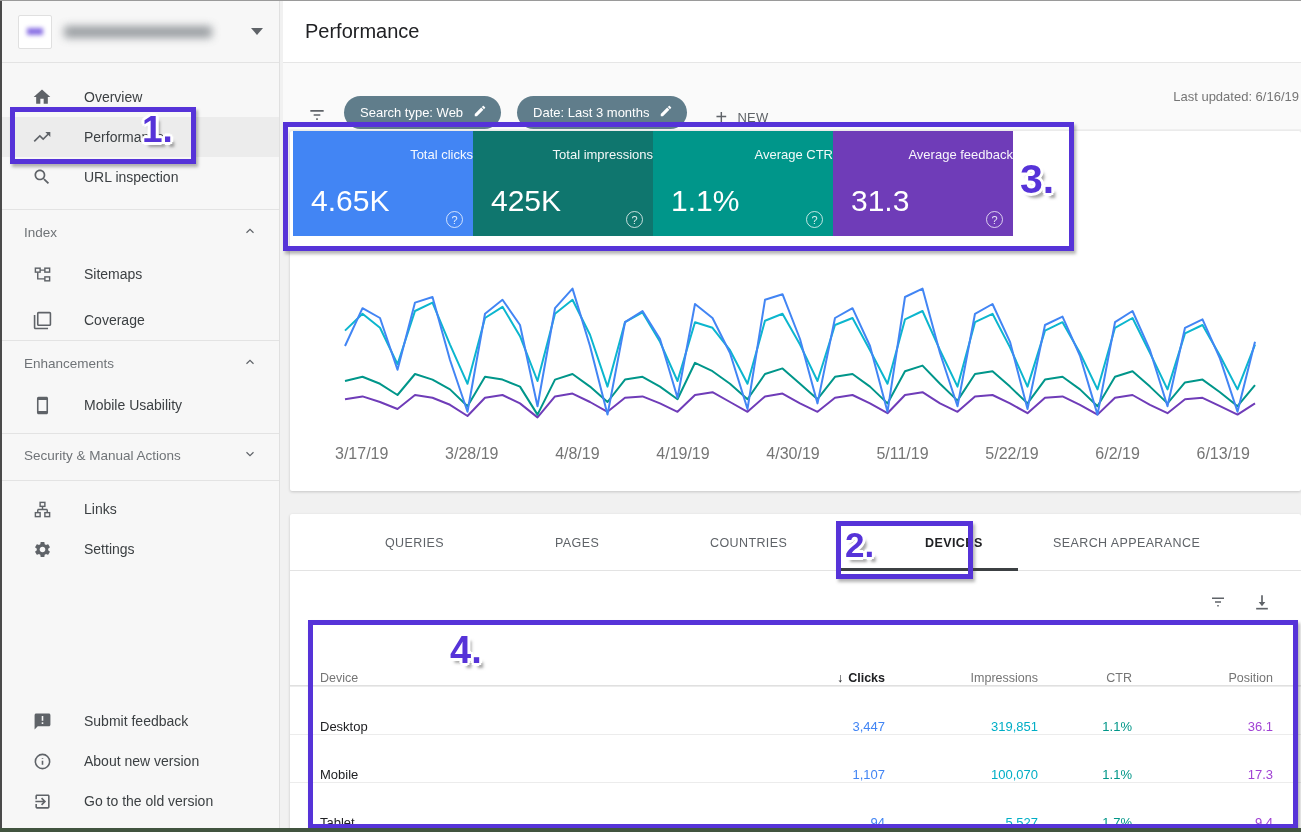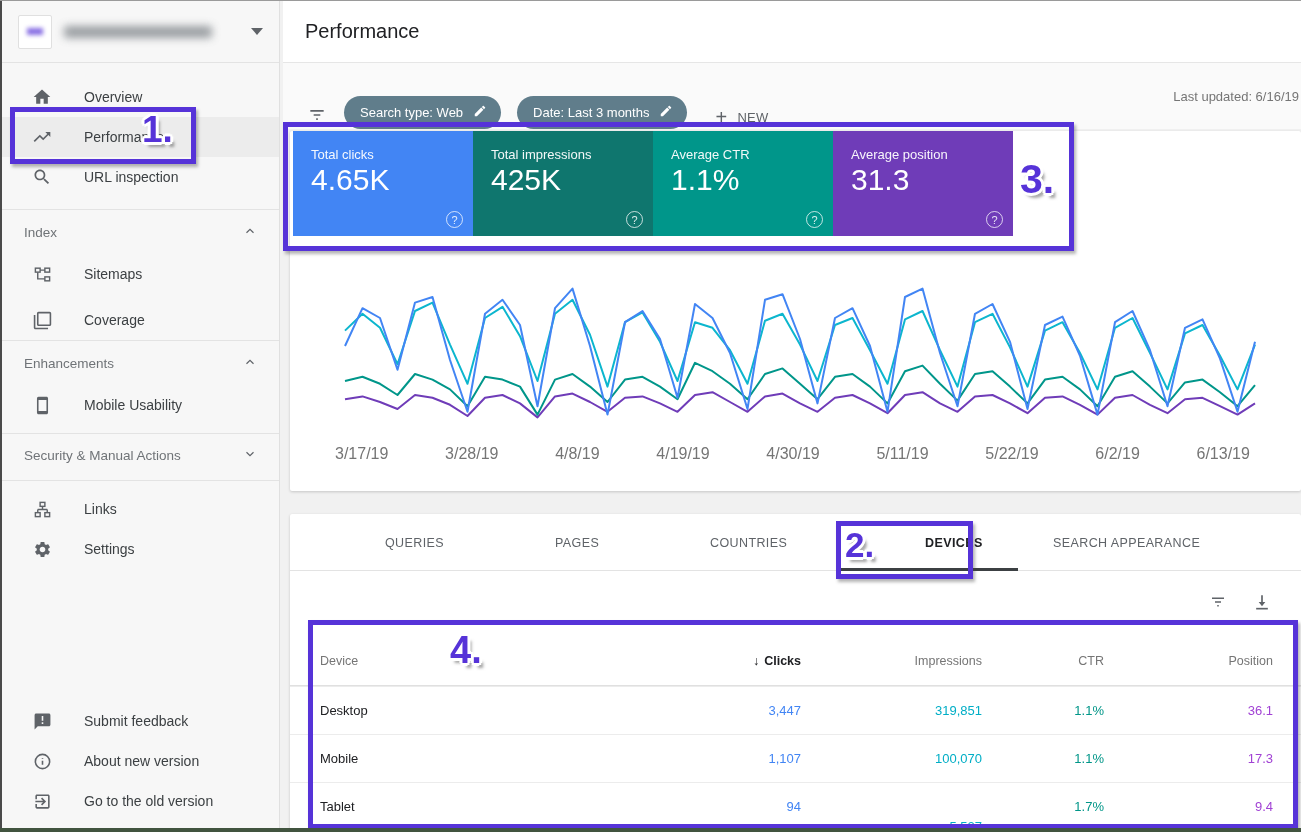--- a/index.html
+++ b/index.html
@@ -35,40 +35,40 @@
   .new-btn .plus { font-size:20px; font-weight:400; margin-right:10px; color:#5f6368; }
   .last-updated { position:absolute; right:0; top:0; height:66px; display:flex; align-items:center; font-size:13px; color:#757575; padding-right:2px; }
 
   .panel { position:absolute; background:#fff; box-shadow:0 1px 3px rgba(0,0,0,.18); border-radius:2px; }
   #panel-chart { left:290px; top:130px; width:1011px; height:360px; }
   #panel-table { left:290px; top:513px; width:1011px; height:319px; }
 
   
   .cards-row { position:absolute; left:3px; top:0; display:flex; }
   .metric-card { width:180px; height:105px; color:#fff; position:relative; padding:16px 0 0 18px; cursor:pointer; }
-  .metric-label { font-size:13px; opacity:.95; }
-  .metric-value { font-size:30px; font-weight:400; margin-top:1px; }
+  .metric-label { font-size:13px; opacity:.95;text-align:right; }
+  .metric-value { font-size:30px; font-weight:400; margin-top:22px; }
   .help-circle { position:absolute; right:10px; bottom:8px; width:17px; height:17px; border:1.5px solid rgba(255,255,255,.75); border-radius:50%; color:rgba(255,255,255,.85); font-size:11px; display:flex; align-items:center; justify-content:center; cursor:pointer; }
 
   .chart-plot { position:absolute; left:55px; top:152px; width:910px; height:140px; }
   .chart-plot svg { width:100%; height:100%; overflow:visible; }
   .chart-xlabels { position:absolute; left:45px; top:314px; width:915px; display:flex; justify-content:space-between; }
   .chart-xlabels span { font-size:16px; color:#757575;text-align:center; }
 
   
   .tabs-row { position:relative; height:57px; border-bottom:1px solid #e3e3e3; }
   .tab { position:absolute; top:0; height:57px; display:flex; align-items:center; font-size:12.5px; letter-spacing:.4px; color:#5f6368; cursor:pointer; }
   .tab.selected { color:#202124; font-weight:bold; }
   .tab-underline { position:absolute; left:551px; top:54px; width:177px; height:3px; background:#3c4043; }
   .table-icons { position:absolute; top:77px; right:28px; display:flex; gap:22px; }
   .table-icons .tbl-ic { width:22px; height:22px; cursor:pointer; display:flex; align-items:center; justify-content:center; }
 
   
   .data-table { position:absolute; left:0; top:122px; width:1011px; }
-  .t-row { display:flex; align-items:center; height:48px; border-top:1px solid #ececec; font-size:13px; cursor:pointer;gap:28px; }
+  .t-row { display:flex; align-items:flex-end; height:48px; border-top:1px solid #ececec; font-size:13px; cursor:pointer; }
   .t-row.t-head { height:50px; border-top:none; border-bottom:1px solid #e0e0e0; color:#757575; font-size:12.5px; cursor:default; }
   .c-device { flex:1; padding-left:30px; color:#202124; }
   .t-head .c-device { color:#757575; }
   .c-clicks { width:150px; text-align:right; }
   .c-impr { width:153px; text-align:right; }
   .c-ctr { width:94px; text-align:right; }
   .c-pos { width:141px; text-align:right; padding-right:0; }
   .t-row > .c-pos { margin-right:28px; }
   .sorted-col { color:#202124; font-weight:bold; }
   .sort-arrow { font-weight:normal; margin-right:5px; color:#202124; }
@@ -282,21 +282,21 @@
         <div class="metric-label">Total impressions</div>
         <div class="metric-value">425K</div>
         <div class="help-circle">?</div>
       </div>
       <div class="metric-card" style="background: rgb(0, 150, 138);">
         <div class="metric-label">Average CTR</div>
         <div class="metric-value">1.1%</div>
         <div class="help-circle">?</div>
       </div>
       <div class="metric-card" style="background: rgb(111, 60, 184);">
-        <div class="metric-label">Average position</div>
+        <div class="metric-label">Average feedback</div>
         <div class="metric-value">31.3</div>
         <div class="help-circle">?</div>
       </div>
     </div>
 
     <div class="chart-plot">
       <svg id="chart-svg" viewBox="0 0 910 140" preserveAspectRatio="none">
           <polyline points="0.0,116.2 17.5,113.4 35.0,119.0 52.5,126.0 70.0,112.0 87.5,114.8 105.0,121.8 122.5,133.0 140.0,114.8 157.5,112.0 175.0,120.4 192.5,134.4 210.0,113.4 227.5,110.6 245.0,119.0 262.5,128.8 280.0,114.8 297.5,113.4 315.0,120.4 332.5,128.8 350.0,112.0 367.5,109.2 385.0,119.0 402.5,128.8 420.0,113.4 437.5,110.6 455.0,120.4 472.5,128.8 490.0,114.8 507.5,112.0 525.0,120.4 542.5,130.2 560.0,112.0 577.5,109.2 595.0,120.4 612.5,128.8 630.0,113.4 647.5,112.0 665.0,120.4 682.5,130.2 700.0,114.8 717.5,113.4 735.0,121.8 752.5,131.6 770.0,114.8 787.5,112.0 805.0,121.8 822.5,130.2 840.0,116.2 857.5,114.8 875.0,123.2 892.5,131.6 910.0,120.4" fill="none" stroke="#6f3cb8" stroke-width="2" stroke-linejoin="round"></polyline>
           <polyline points="0.0,98.0 17.5,93.8 35.0,100.8 52.5,112.0 70.0,91.0 87.5,96.6 105.0,106.4 122.5,123.2 140.0,93.8 157.5,96.6 175.0,103.6 192.5,131.6 210.0,96.6 227.5,91.0 245.0,103.6 262.5,119.0 280.0,96.6 297.5,93.8 315.0,103.6 332.5,116.2 350.0,79.8 367.5,88.2 385.0,100.8 402.5,116.2 420.0,91.0 437.5,85.4 455.0,100.8 472.5,116.2 490.0,93.8 507.5,91.0 525.0,103.6 542.5,120.4 560.0,88.2 577.5,82.6 595.0,100.8 612.5,117.6 630.0,91.0 647.5,88.2 665.0,103.6 682.5,120.4 700.0,96.6 717.5,93.8 735.0,106.4 752.5,123.2 770.0,93.8 787.5,88.2 805.0,103.6 822.5,120.4 840.0,99.4 857.5,96.6 875.0,109.2 892.5,123.2 910.0,102.2" fill="none" stroke="#00968a" stroke-width="2" stroke-linejoin="round"></polyline>
           <polyline points="0.0,47.6 17.5,30.8 35.0,44.8 52.5,81.2 70.0,28.0 87.5,19.6 105.0,61.6 122.5,100.8 140.0,35.0 157.5,23.8 175.0,53.2 192.5,98.0 210.0,30.8 227.5,16.8 245.0,51.8 262.5,103.6 280.0,39.2 297.5,29.4 315.0,58.8 332.5,98.0 350.0,39.2 367.5,44.8 385.0,67.2 402.5,100.8 420.0,37.8 437.5,30.8 455.0,61.6 472.5,98.0 490.0,42.0 507.5,35.0 525.0,67.2 542.5,100.8 560.0,36.4 577.5,28.0 595.0,67.2 612.5,103.6 630.0,39.2 647.5,30.8 665.0,64.4 682.5,103.6 700.0,47.6 717.5,39.2 735.0,70.0 752.5,106.4 770.0,44.8 787.5,35.0 805.0,70.0 822.5,106.4 840.0,50.4 857.5,42.0 875.0,72.8 892.5,106.4 910.0,61.6" fill="none" stroke="#0cb6ce" stroke-width="2" stroke-linejoin="round"></polyline>

